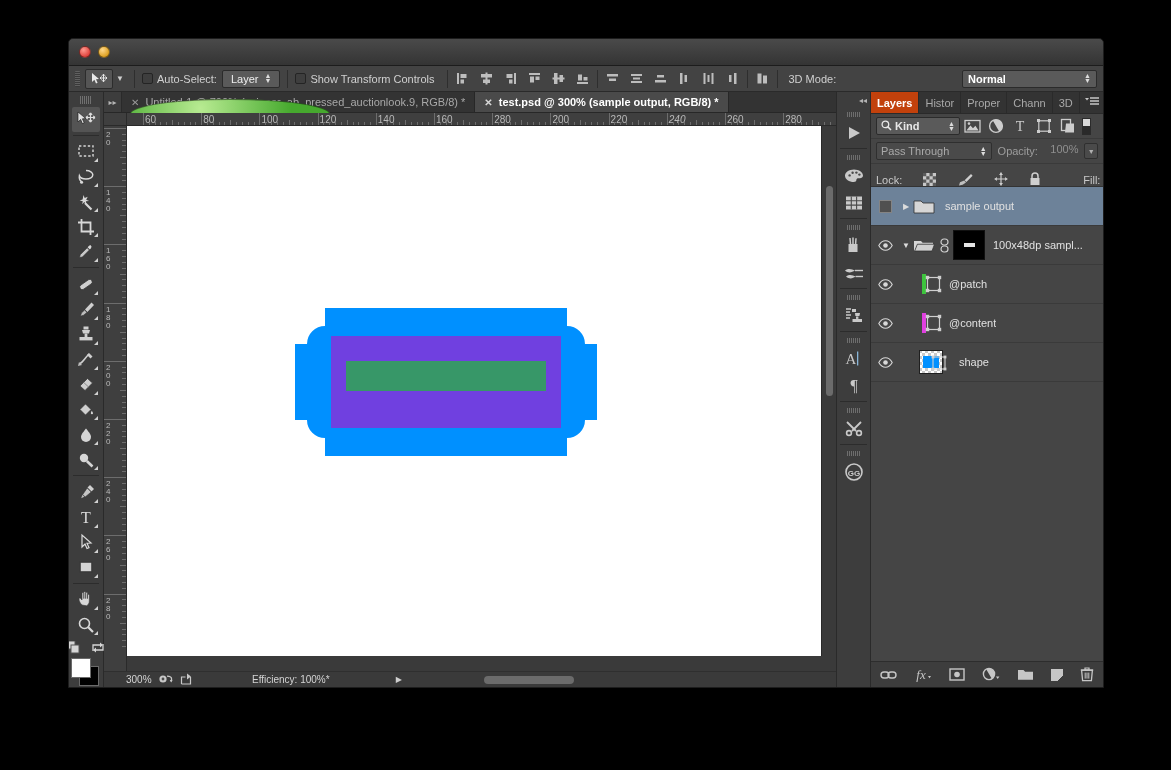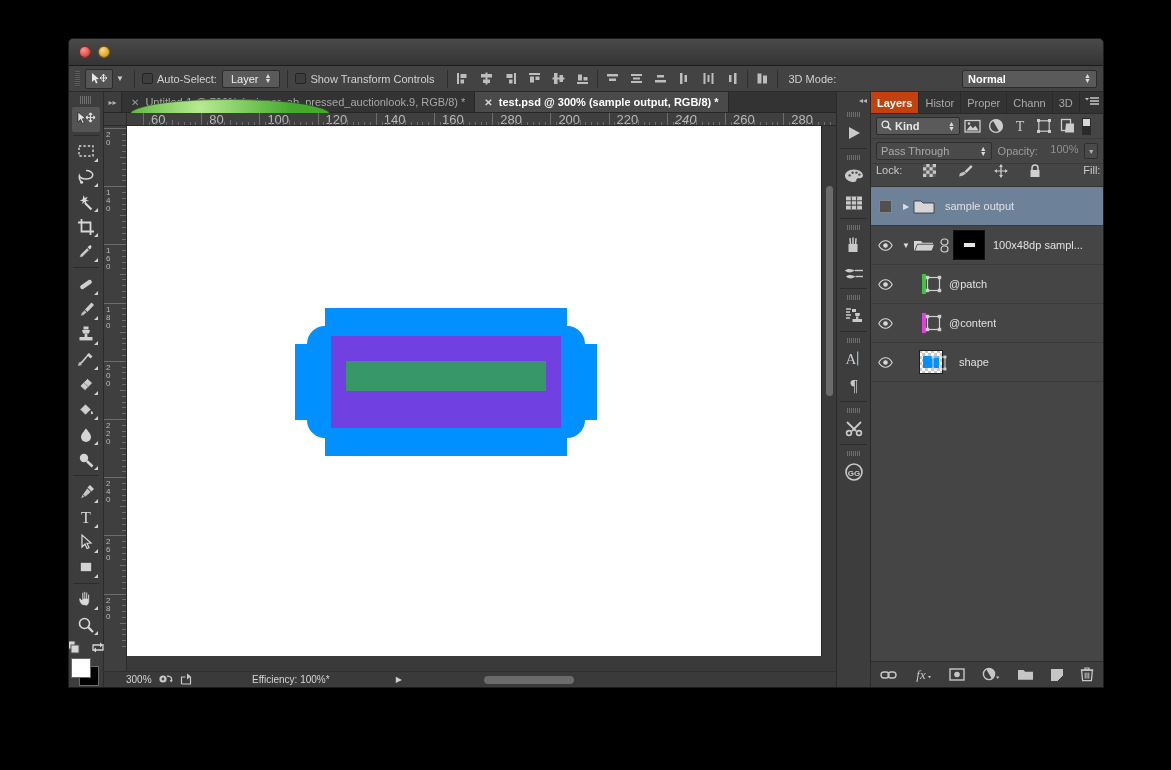--- a/index.html
+++ b/index.html
@@ -141,21 +141,21 @@
     position:absolute; left:2px; width:12px;
     font-size:8px; color:#b9b9b9; line-height:8px; text-align:left;
     letter-spacing:0px;
   }
   .vtick{ position:absolute; right:0; height:1px; background:#6d6d6d; }
   .colwrap{ flex:1; display:flex; flex-direction:column; min-width:0; }
   .hruler{
     height:13px; flex:0 0 13px; background:#3f3f3f; border-bottom:1px solid #2a2a2a;
     position:relative; overflow:hidden;
   }
-  .hnum{ position:absolute; top:2px; font-size:13px; color:#b9b9b9; line-height:9px; padding-left:8px;}
+  .hnum{ position:absolute; top:2px; font-size:10px; color:#b9b9b9; line-height:9px; padding-left:2px;}
   .htick{ position:absolute; bottom:0; width:1px; background:#6d6d6d; }
 
   .canvasbox{ flex:1; position:relative; background:#323232; overflow:hidden; }
   .canvas{
     position:absolute; left:0; top:0; right:15px; bottom:0;
     background:#fff;
   }
   .art{ position:absolute; }
   .blue-shape{
     left:168px; top:182px; width:302px; height:148px;
@@ -231,21 +231,21 @@
     height:18px; width:120px; background:#4a4a4a; border:1px solid #2f2f2f; border-radius:2px;
     display:flex; align-items:center; justify-content:space-between; padding:0 4px;
     color:#a9a9a9; font-size:11px;
   }
   .op-val{ width:36px; height:16px; color:#8f8f8f; font-size:11px; text-align:right; }
   .mini-arrow{
     width:14px;height:16px;background:#4a4a4a;border:1px solid #2f2f2f;border-radius:2px;
     display:flex;align-items:center;justify-content:center; color:#b0b0b0; font-size:7px;
   }
   .lockrow{
-    height:23px; flex:0 0 23px; display:flex; align-items:flex-start; padding:0 5px; gap:21px;
+    height:23px; flex:0 0 23px; display:flex; align-items:flex-end; padding:0 5px; gap:21px;
     border-bottom:1px solid #333; color:#c9c9c9; font-size:11px;
   }
   .lock-ico{ color:#cfcfcf; display:flex; align-items:center; }
   .layerlist{ flex:1; overflow:hidden; background:#454545; }
   .layer{
     height:39px; display:flex; align-items:center; border-bottom:1px solid #3a3a3a;
     color:#e0e0e0; font-size:11px; position:relative;
   }
   .layer.sel{ background:#6d8299; }
   .eye{ width:28px; display:flex; align-items:center; justify-content:center; color:#d8d8d8; flex:0 0 28px; }

